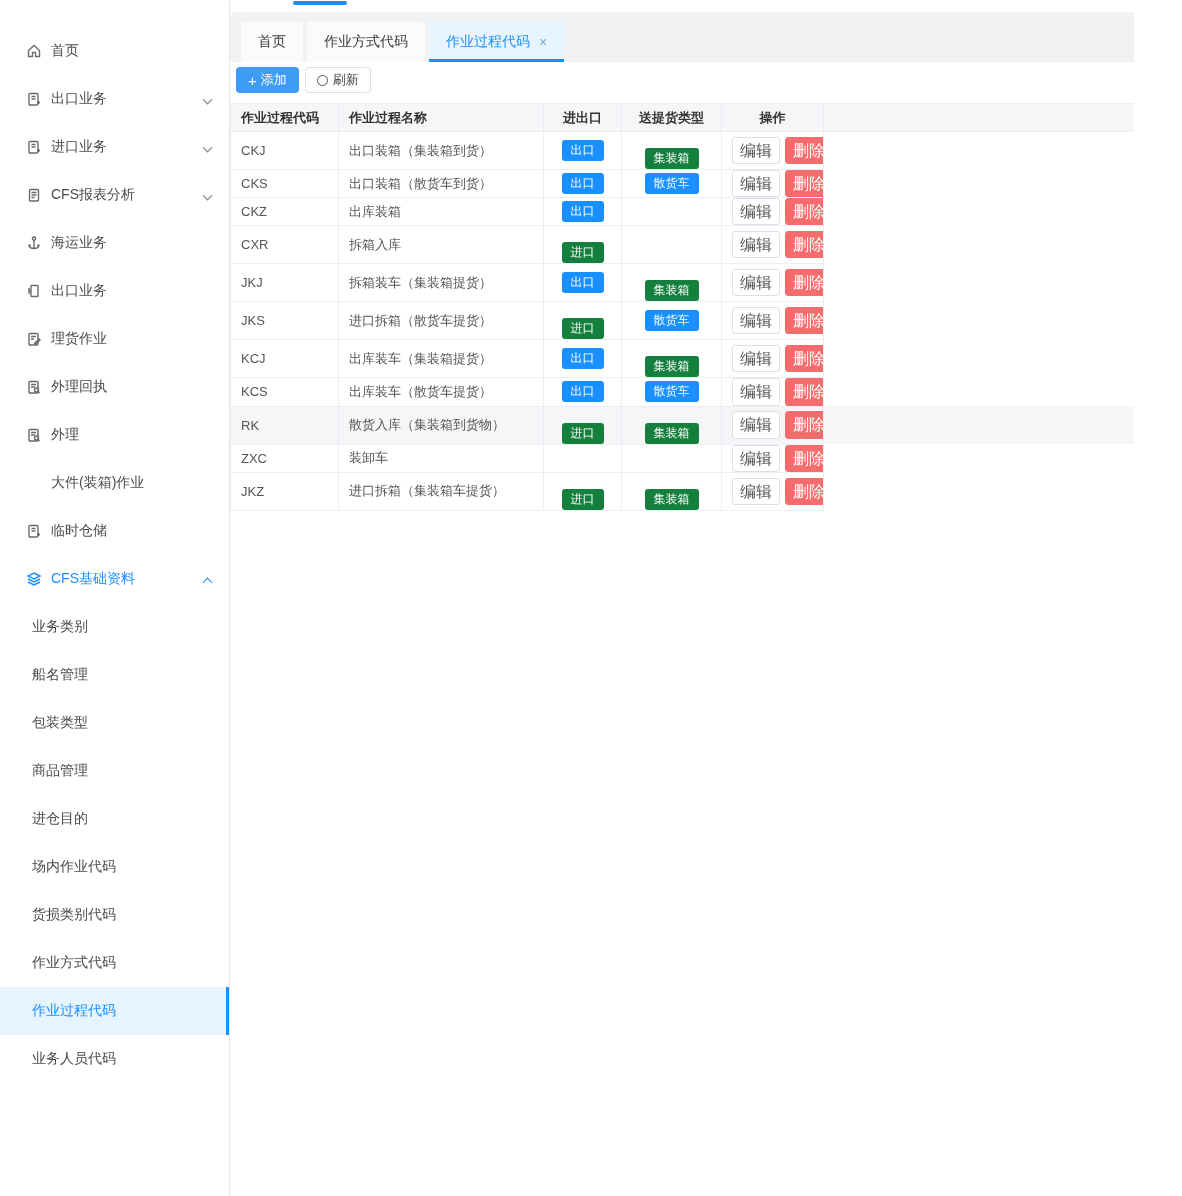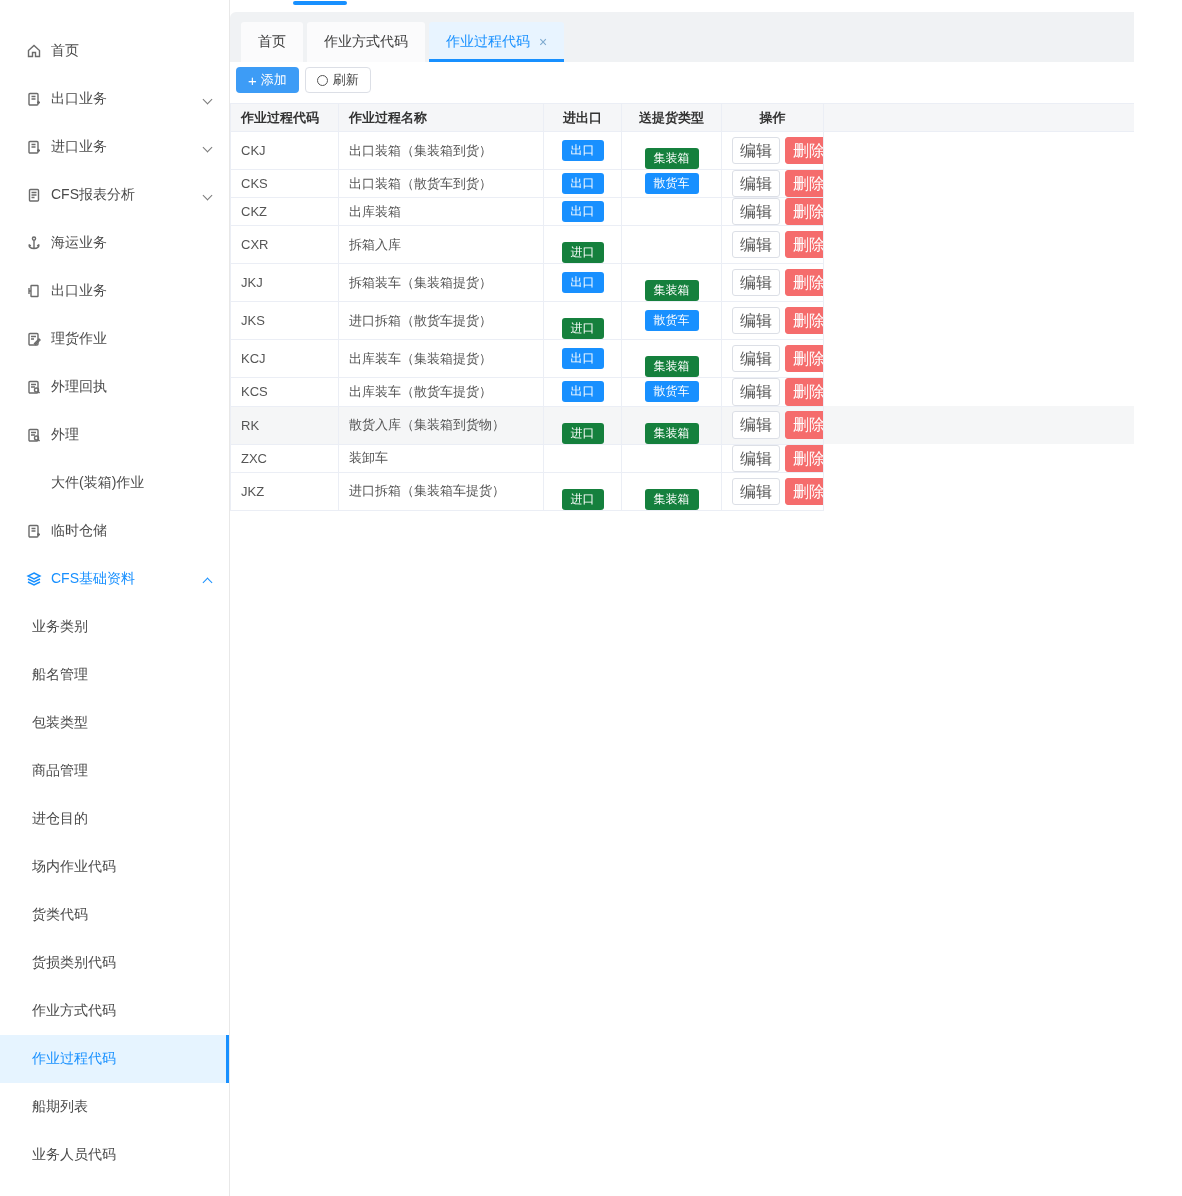--- a/index.html
+++ b/index.html
@@ -199,33 +199,27 @@
       <div class="side-item sub">
         <span>商品管理</span>
       </div>
       <div class="side-item sub">
         <span>进仓目的</span>
       </div>
       <div class="side-item sub">
         <span>场内作业代码</span>
       </div>
       <div class="side-item sub">
-        <span>货类代码</span>
-      </div>
-      <div class="side-item sub">
         <span>货损类别代码</span>
       </div>
       <div class="side-item sub">
         <span>作业方式代码</span>
       </div>
       <div class="side-item sub selected">
         <span>作业过程代码</span>
-      </div>
-      <div class="side-item sub">
-        <span>船期列表</span>
       </div>
       <div class="side-item sub">
         <span>业务人员代码</span>
       </div>
     </aside>
 
   <div class="main">
     <div class="top-dash"></div>
     <div class="tabstrip" id="tabstrip">
         <div class="tab">

